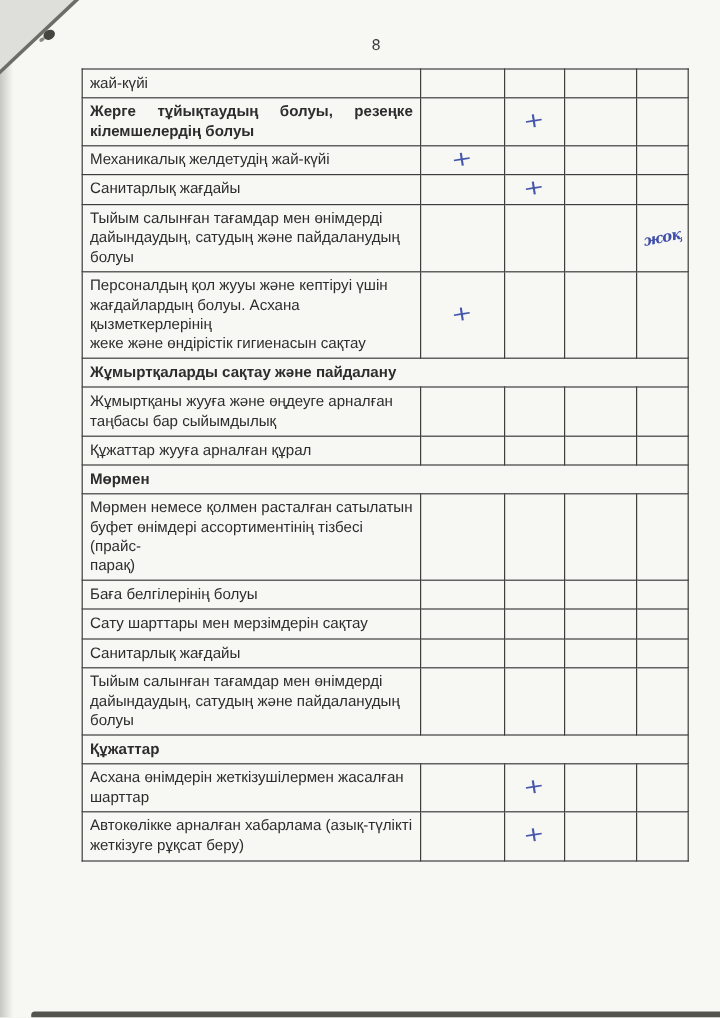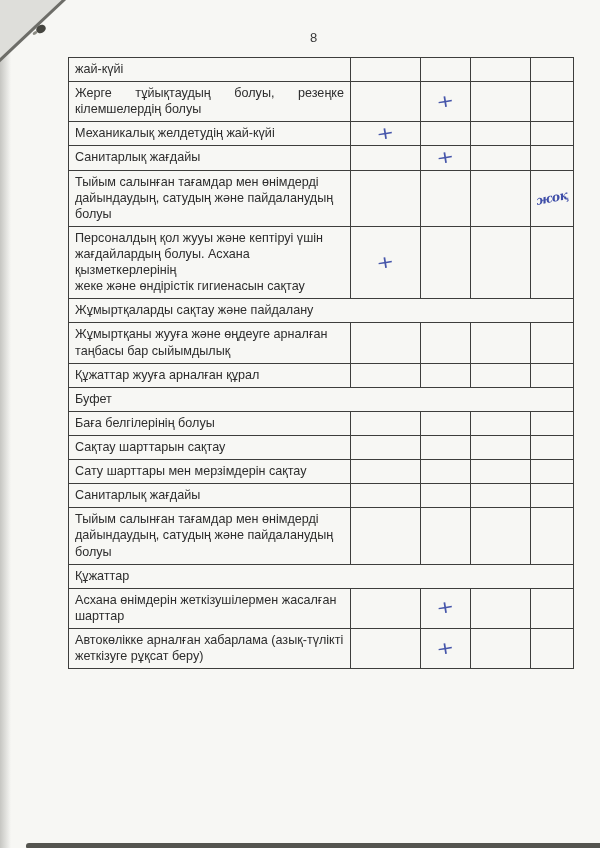--- a/index.html
+++ b/index.html
@@ -60,25 +60,25 @@
     vertical-align: top;
     white-space: pre-line;
   }
   table.checklist td.mark-cell {
     vertical-align: middle;
     text-align: center;
     padding: 0;
     white-space: normal;
   }
   td.section-cell {
-    font-weight: normal;
+    font-weight: bold;
     padding-top: 4px;
     padding-bottom: 5px;
   }
-  td.justify { text-align: justify; }
+  td.justify { text-align: justify; font-weight: bold; }
   tr.row-tall-first td { }
   .plus-mark {
     display: inline-block;
     color: #4656aa;
     font-size: 17px;
     font-family: "DejaVu Sans", sans-serif;
     font-weight: 400;
     transform: rotate(-9deg) scaleX(1.25);
   }
   .word-mark {
@@ -166,31 +166,33 @@
           <td class="mark-cell"></td>
         </tr>
         <tr>
           <td>Құжаттар жууға арналған құрал</td>
           <td class="mark-cell"></td>
           <td class="mark-cell"></td>
           <td class="mark-cell"></td>
           <td class="mark-cell"></td>
         </tr>
         <tr>
-          <td colspan="5" class="section-cell">Буфет</td>
+          <td colspan="5" class="section-cell">Мөрмен</td>
+        </tr>
+        <tr>
+          <td>Мөрмен немесе қолмен расталған сатылатын
+буфет өнімдері ассортиментінің тізбесі (прайс-
+парақ)</td>
+          <td class="mark-cell"></td>
+          <td class="mark-cell"></td>
+          <td class="mark-cell"></td>
+          <td class="mark-cell"></td>
         </tr>
         <tr>
           <td>Баға белгілерінің болуы</td>
-          <td class="mark-cell"></td>
-          <td class="mark-cell"></td>
-          <td class="mark-cell"></td>
-          <td class="mark-cell"></td>
-        </tr>
-        <tr>
-          <td>Сақтау шарттарын сақтау</td>
           <td class="mark-cell"></td>
           <td class="mark-cell"></td>
           <td class="mark-cell"></td>
           <td class="mark-cell"></td>
         </tr>
         <tr>
           <td>Сату шарттары мен мерзімдерін сақтау</td>
           <td class="mark-cell"></td>
           <td class="mark-cell"></td>
           <td class="mark-cell"></td>

